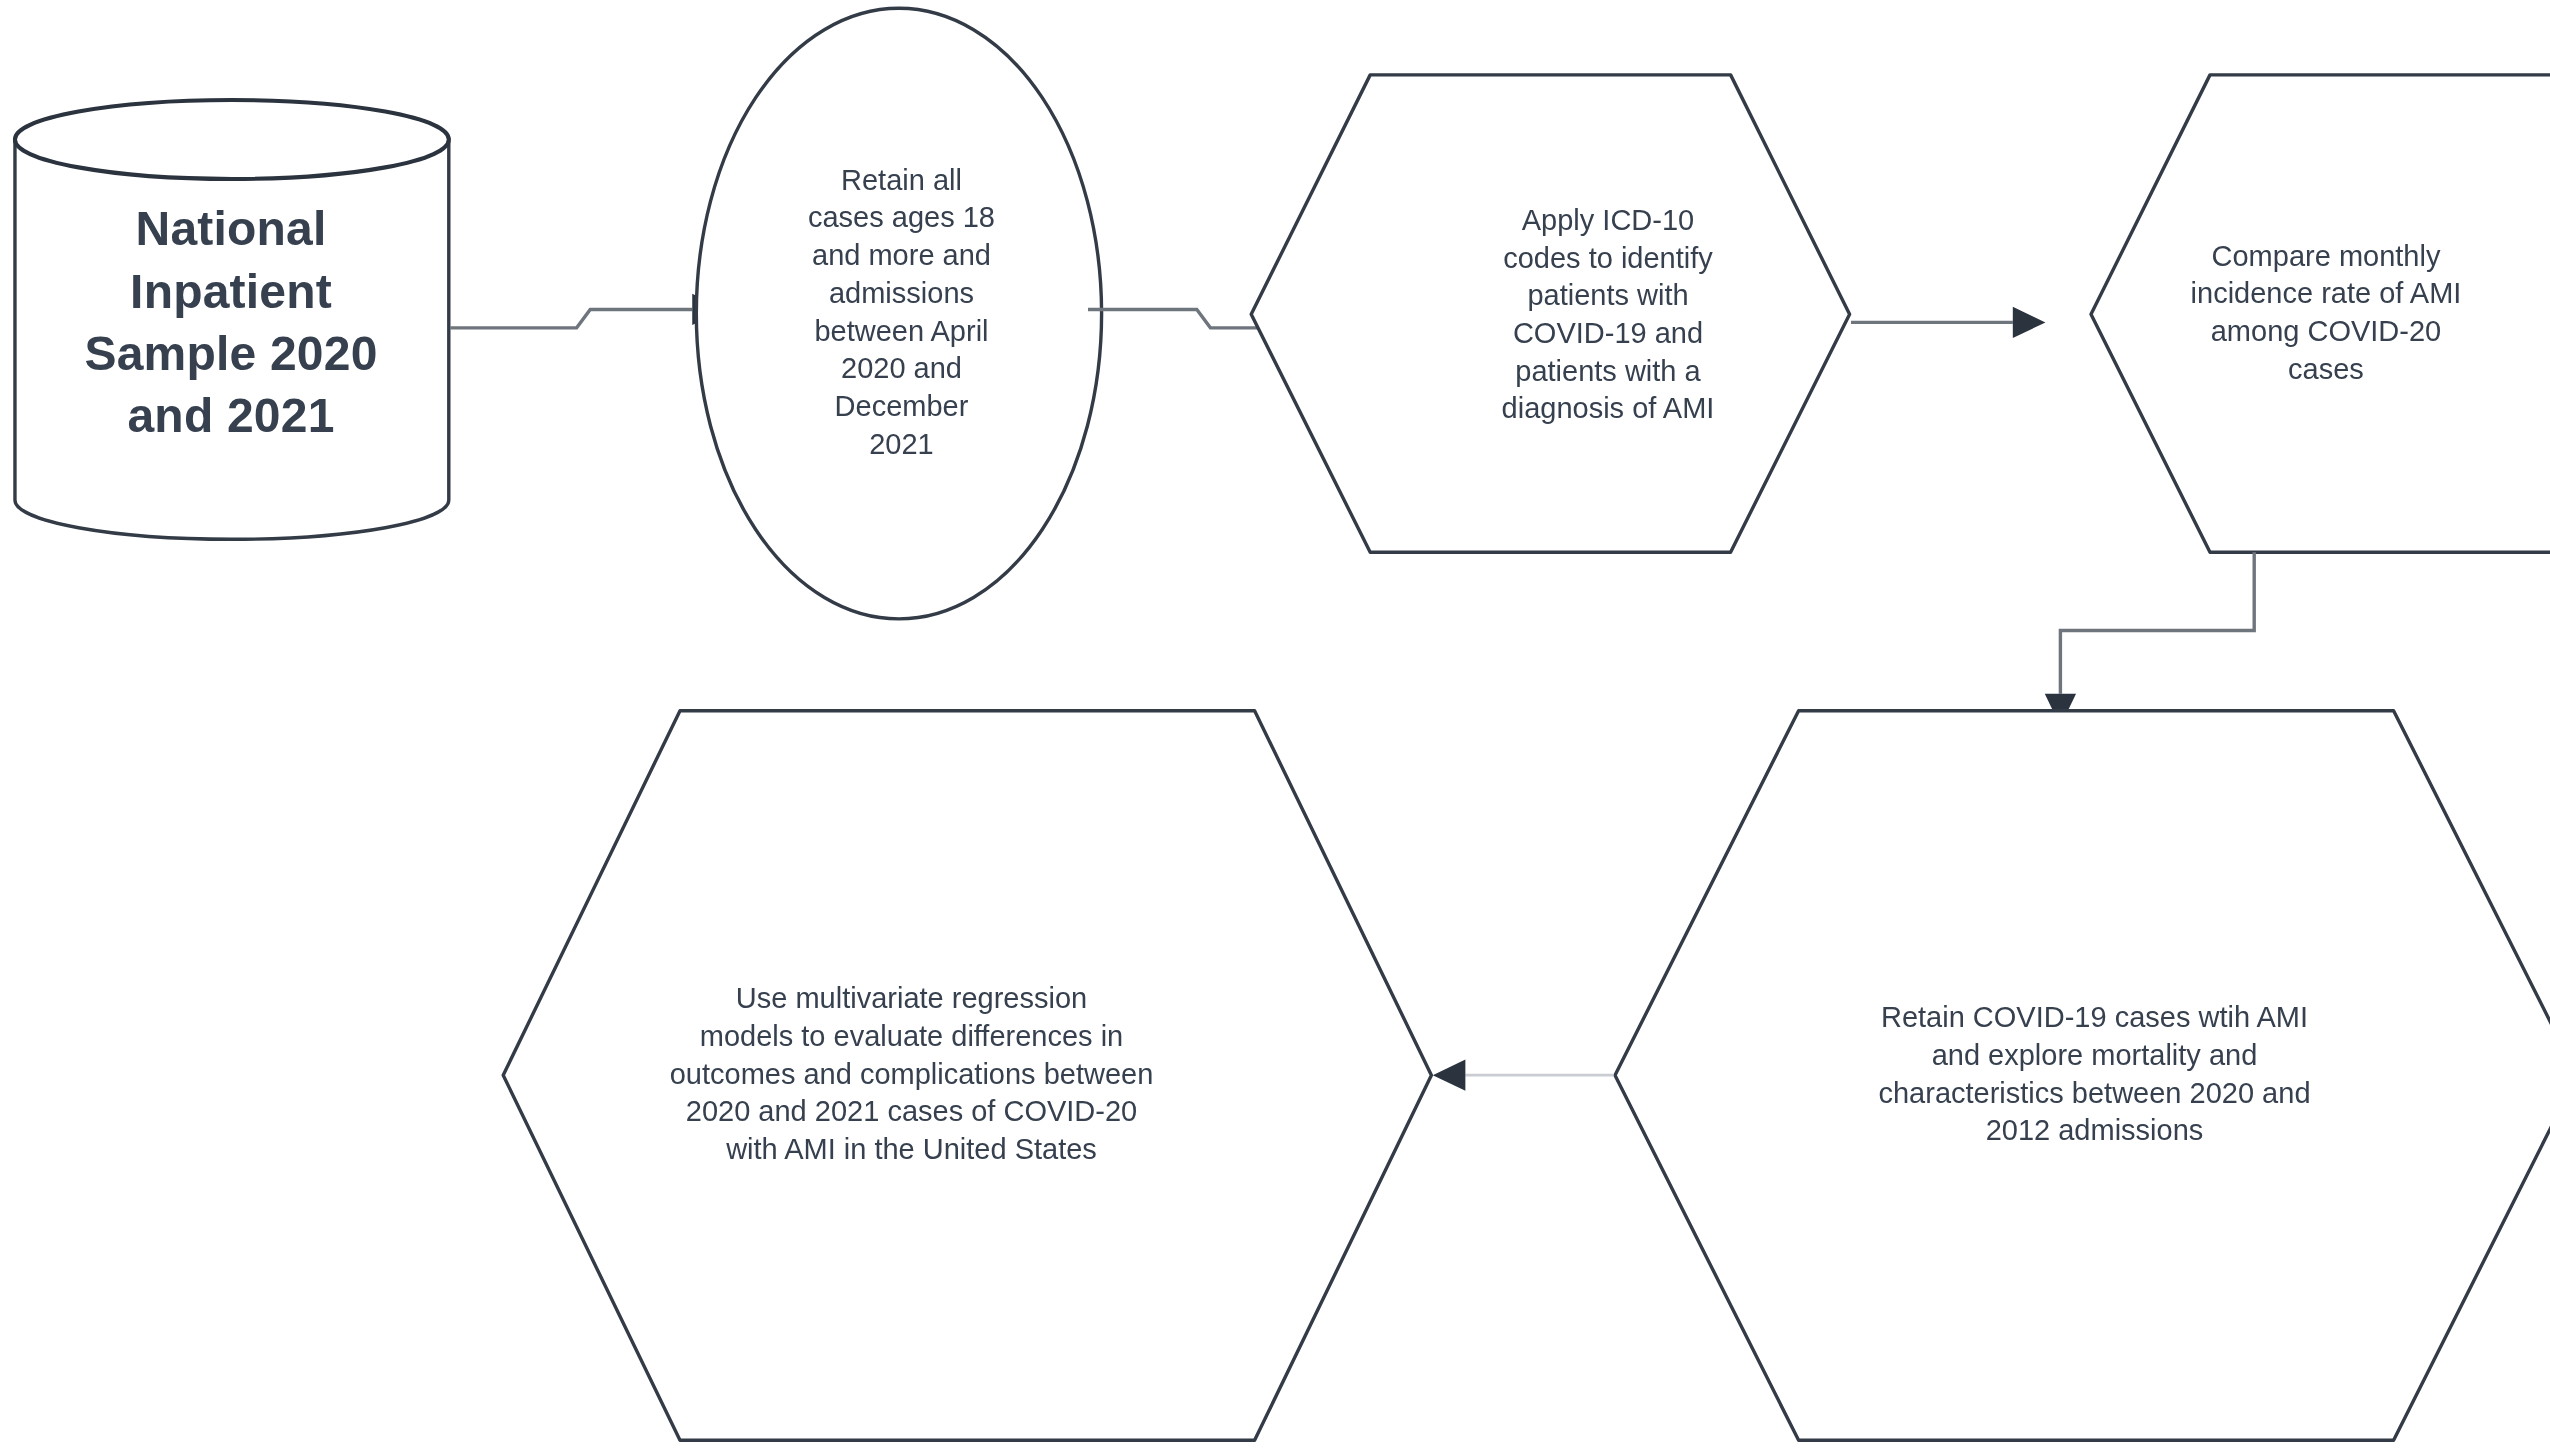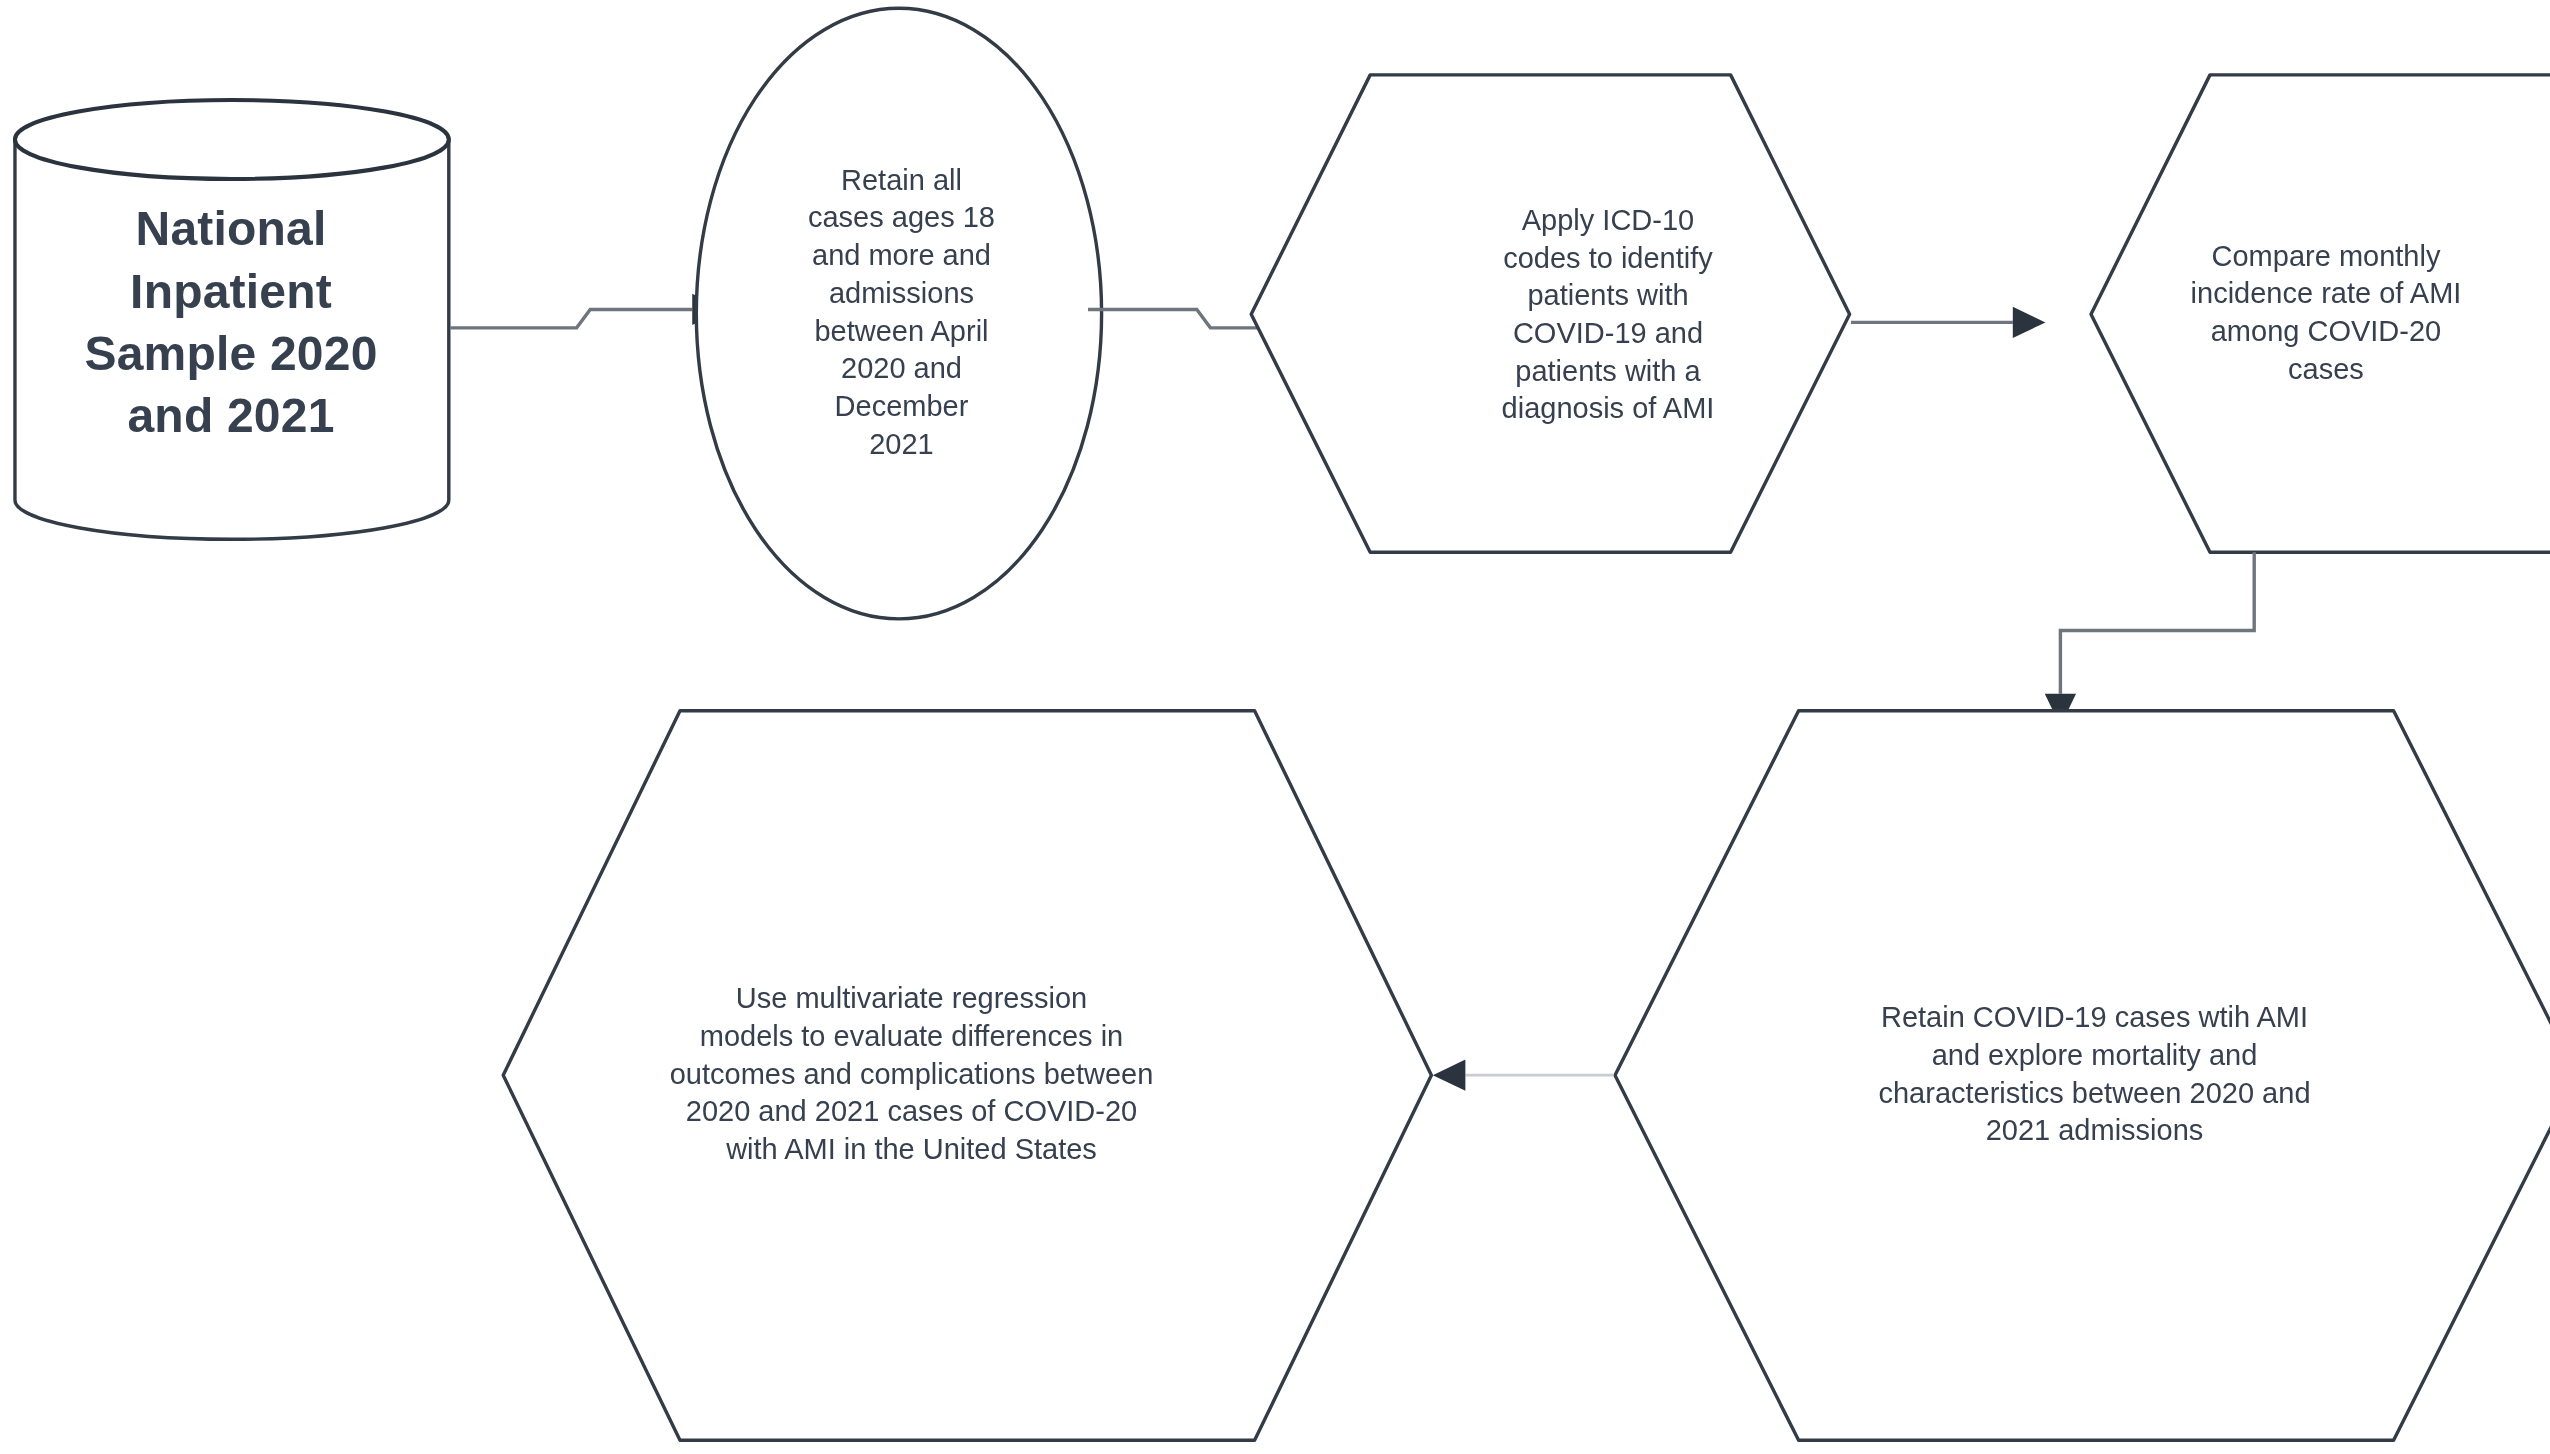--- a/index.html
+++ b/index.html
@@ -165,21 +165,21 @@
 diagnosis of AMI</div>
 
   <div class="node-label lbl-reg" id="label-compare">Compare monthly
 incidence rate of AMI
 among COVID-20
 cases</div>
 
   <div class="node-label lbl-reg" id="label-retain2">Retain COVID-19 cases wtih AMI
 and explore mortality and
 characteristics between 2020 and
-2021 admissions</div>
+2012 admissions</div>
 
   <div class="node-label lbl-reg" id="label-models">Use multivariate regression
 models to evaluate differences in
 outcomes and complications between
 2020 and 2021 cases of COVID-20
 with AMI in the United States</div>
 
 </div>
 
 

